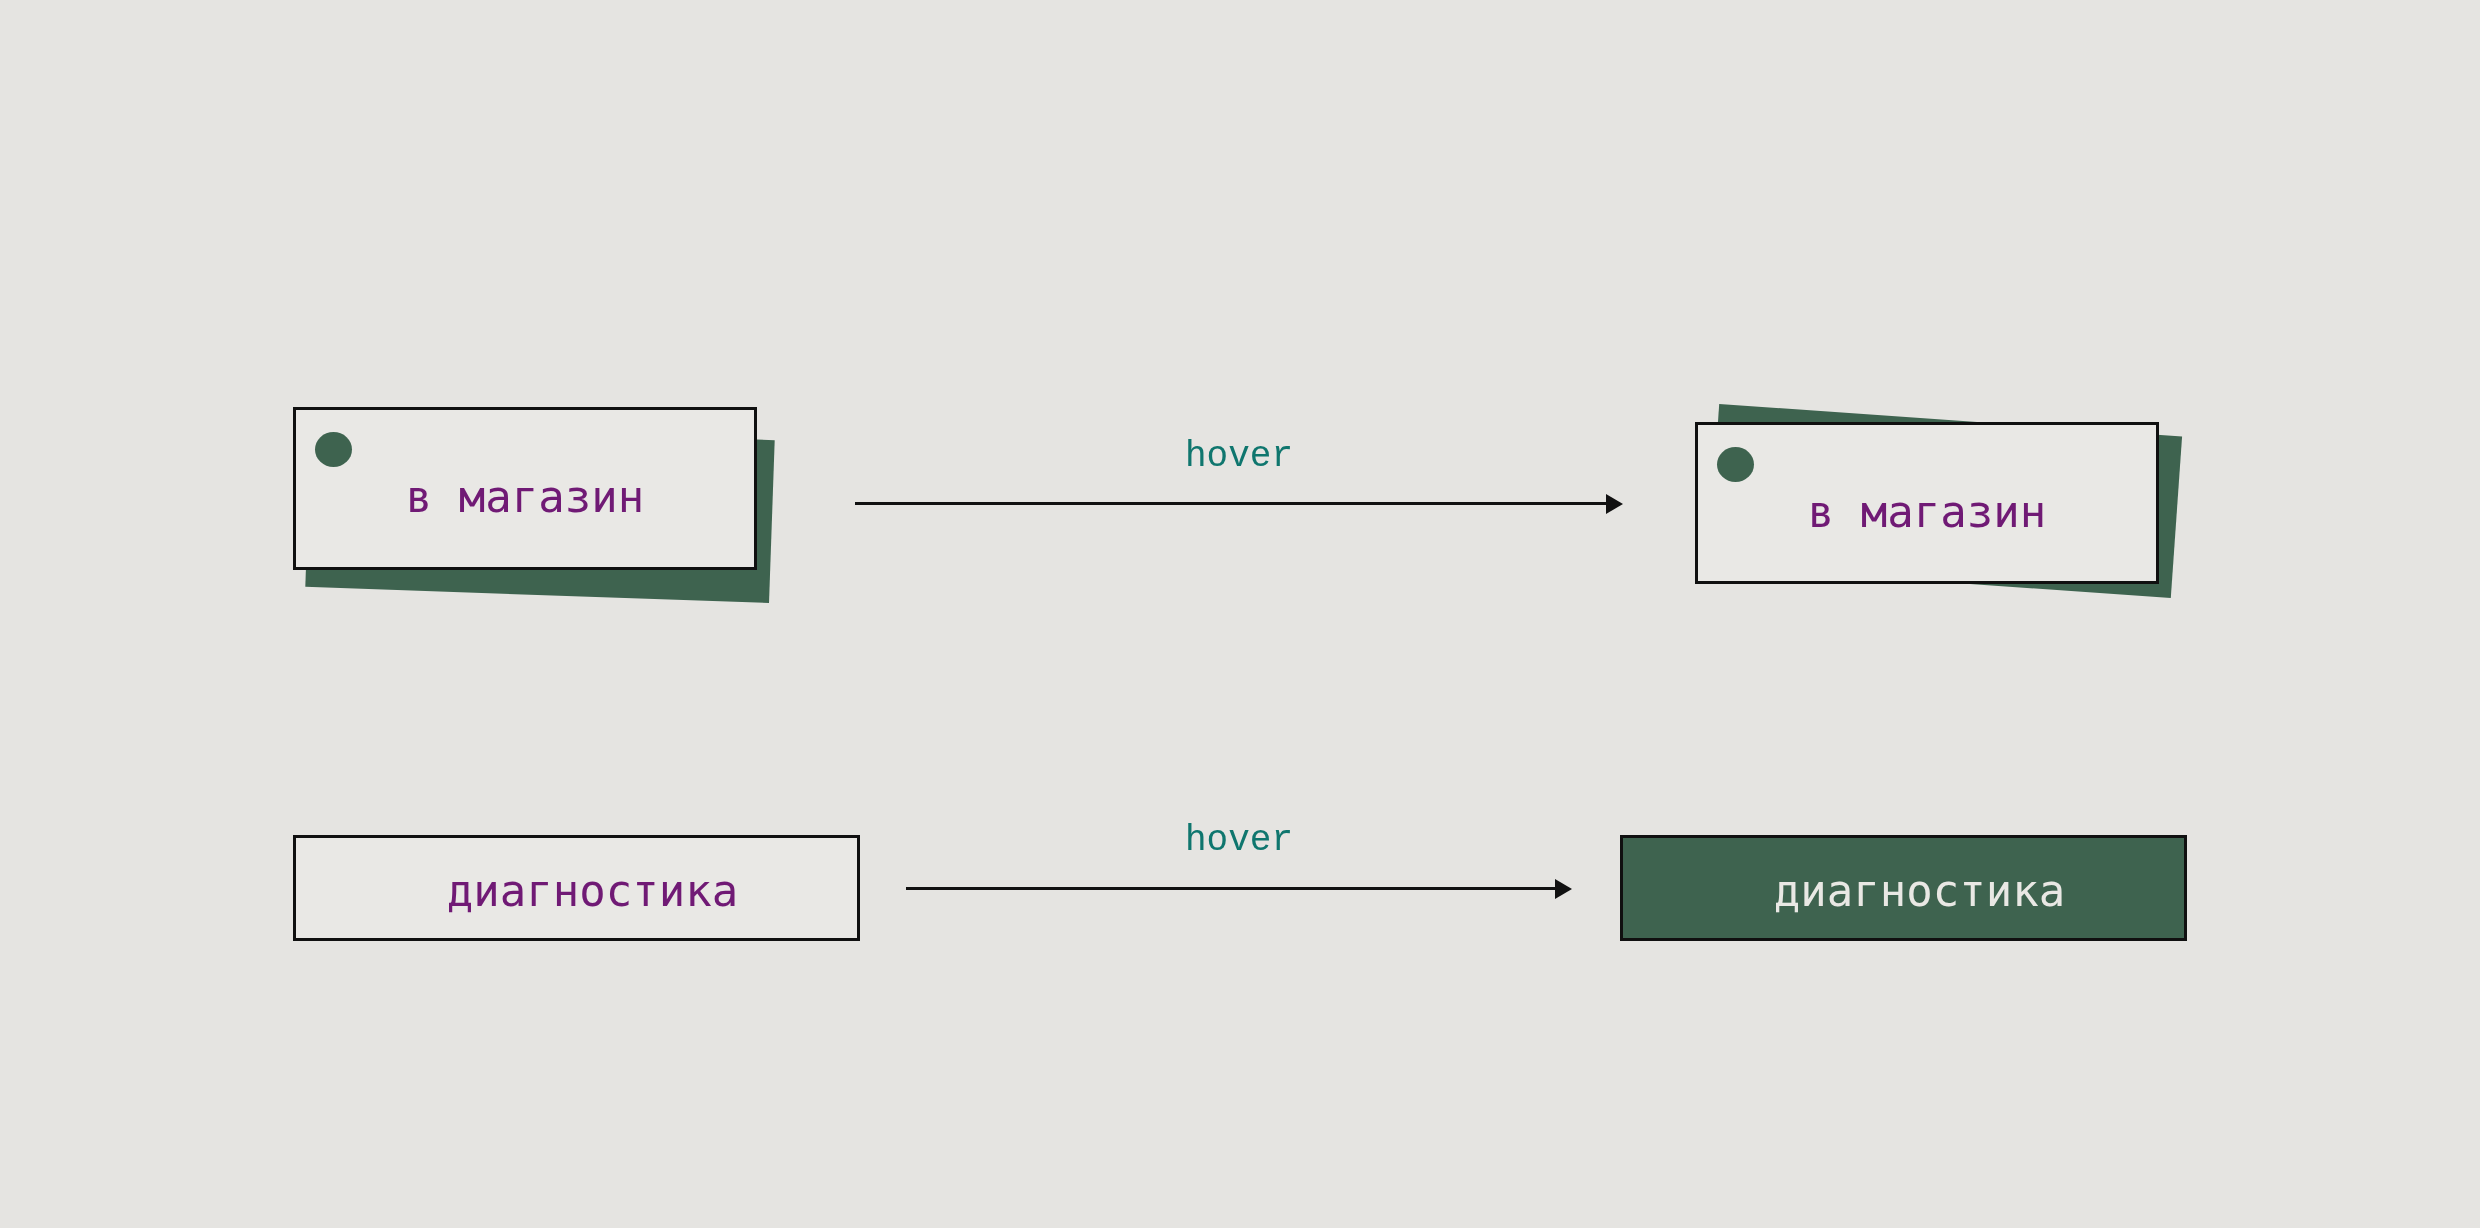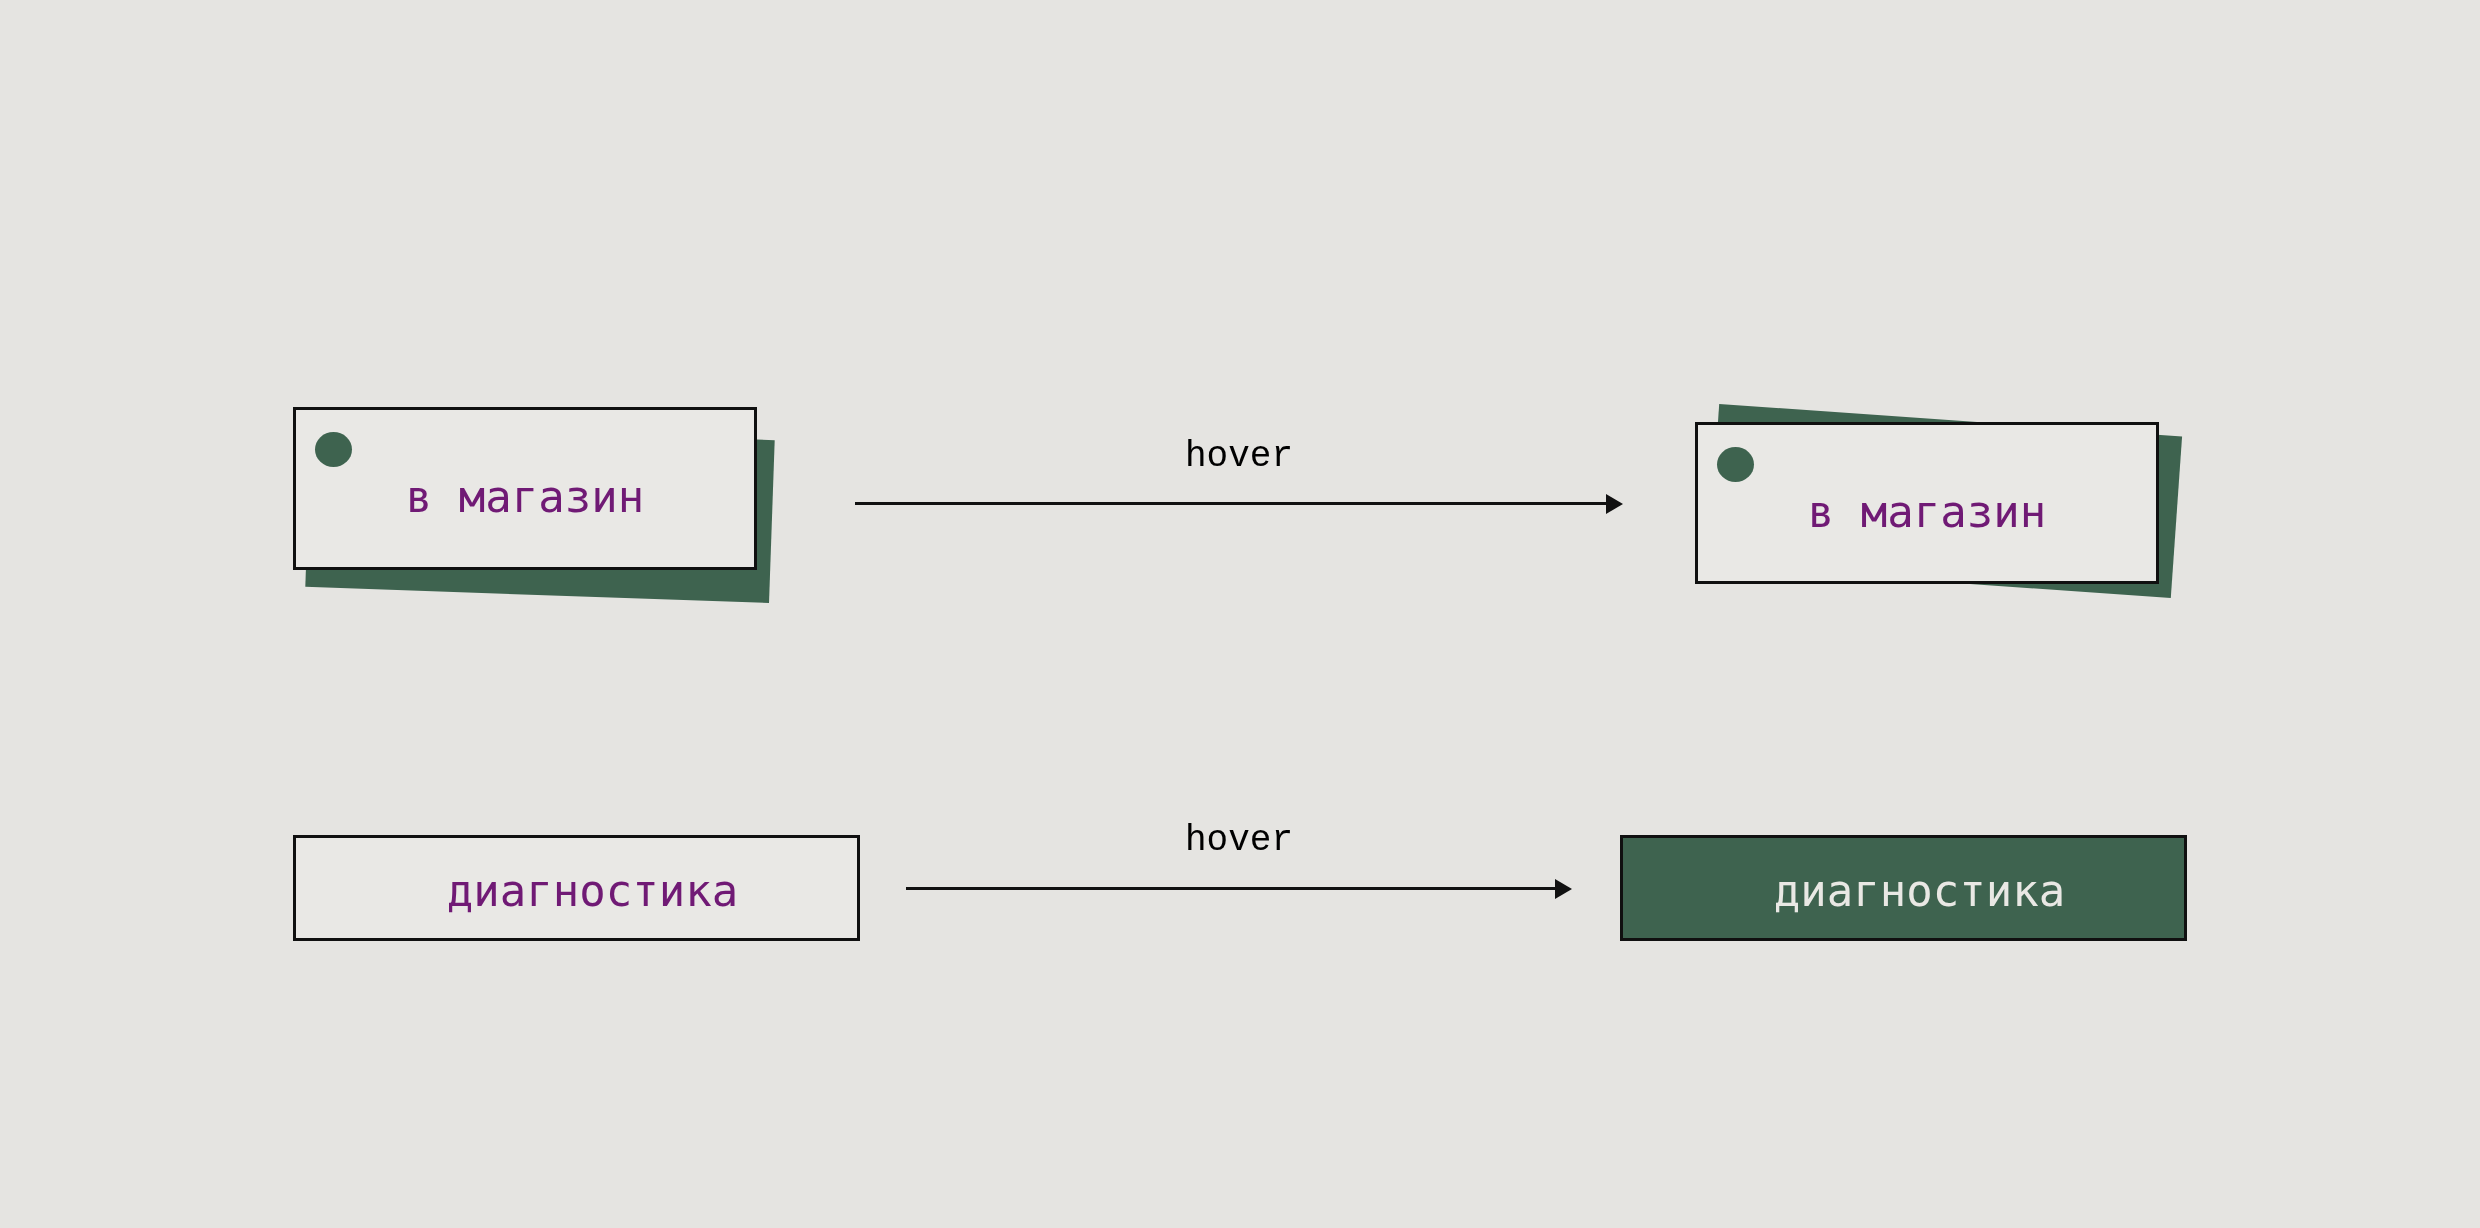--- a/index.html
+++ b/index.html
@@ -72,21 +72,21 @@
     z-index: 3;
   }
   .arrow-line-top { left: 855px; top: 502px; width: 752px; }
   .arrow-head-top { left: 1606px; top: 494px; }
   .arrow-line-bottom { left: 906px; top: 887px; width: 650px; }
   .arrow-head-bottom { left: 1555px; top: 879px; }
   .hover-label {
     position: absolute;
     font-family: "Liberation Mono", monospace;
     font-size: 36px;
-    color: #000000;
+    color: #0f766e;
     text-align: center;
     z-index: 3;
   }
   .hover-label-top { left: 855px; top: 436px; width: 768px; }
   .hover-label-bottom { left: 906px; top: 820px; width: 666px; }
 </style>
 </head>
 <body>
 
 <div id="canvas">

